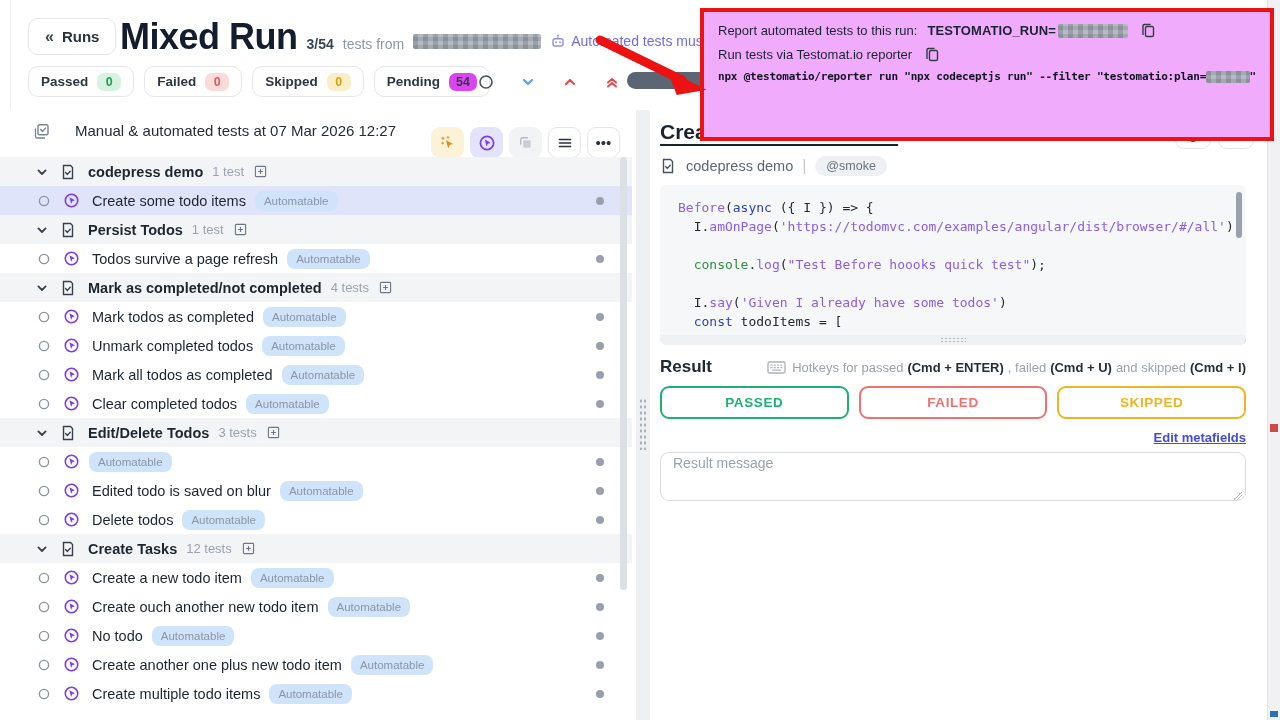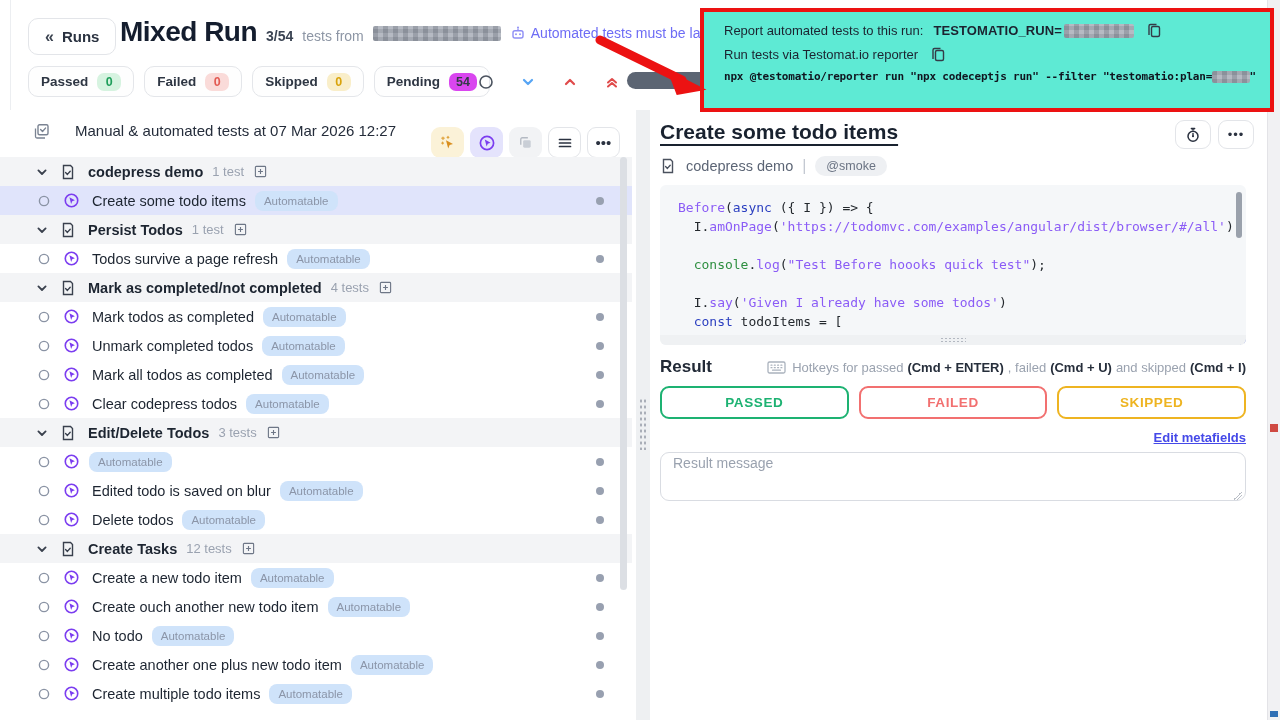--- a/index.html
+++ b/index.html
@@ -6,42 +6,42 @@
   html,body { width:1280px; height:720px; background:#fff; font-family:"Liberation Sans", sans-serif; overflow:hidden; }
   .app { position:relative; width:1280px; height:720px; background:#fff; overflow:hidden; color:#222b38; }
   .left-line { position:absolute; left:10px; top:0; bottom:0; width:1px; background:#eceef1; }
 
   
   .back-btn { position:absolute; left:28px; top:18px; height:37px; padding:0 16px; background:#fff;
     border:1px solid #e3e5e9; border-radius:10px; display:flex; align-items:center; gap:8px;
     font-size:15px; font-weight:600; color:#2a3240; cursor:pointer; }
   .back-btn .chev2 { font-size:16px; color:#3a424f; }
   .title-row { position:absolute; left:120px; top:16px; display:flex; align-items:baseline; gap:9px; white-space:nowrap; }
-  .run-title { font-size:28px; font-weight:800; color:#141d2e; letter-spacing:-0.5px; }
+  .run-title { font-size:36px; font-weight:800; color:#141d2e; letter-spacing:-0.5px; }
   .run-count { font-size:14px; font-weight:700; color:#3b4453; }
   .run-from { font-size:14px; color:#8d96a5; }
   .redacted { display:inline-block; vertical-align:middle; border-radius:2px;
     background:repeating-linear-gradient(90deg,#b6bac1 0 5px,#d6d9de 5px 10px),repeating-linear-gradient(0deg,#c3c6cc 0 4px,#d9dbe0 4px 8px);
     background-blend-mode:multiply; filter:blur(0.7px); }
   .rd-a { width:128px; height:15px; }
   .rd-b { width:70px; height:14px; }
   .rd-c { width:46px; height:12px; }
   .notice { display:flex; align-items:center; gap:5px; font-size:14px; color:#6d6cf5; }
 
   .chip-row { position:absolute; left:28px; top:66px; display:flex; align-items:center; gap:10px; }
   .chip { height:31px; padding:0 12px; background:#fefefe; border:1px solid #e4e6ea; border-radius:10px;
     display:flex; align-items:center; gap:9px; font-size:13.5px; font-weight:600; color:#2e3643; cursor:pointer; }
   .chip .cnt { min-width:24px; padding:2px 7px; border-radius:7px; font-size:12.5px; font-weight:600; text-align:center; }
   .flt-icons { position:absolute; top:66px; left:478px; height:31px; display:flex; align-items:center; gap:26px; }
   .flt-icons .ic { width:16px; height:16px; display:inline-flex; cursor:pointer; }
   .progress-pill { position:absolute; left:627px; top:72px; width:258px; height:17px; border-radius:9px; background:#5c6573; z-index:5; }
 
   
-  .ann-box { position:absolute; left:700px; top:8px; width:574px; height:104px; background:#5eead4;
-    border:4px solid #ec1212; z-index:40; padding:10px 14px 8px 20px; }
+  .ann-box { position:absolute; left:700px; top:8px; width:574px; height:133px; background:#f0abfc;
+    border:4px solid #ec1212; z-index:40; padding:10px 14px 8px 14px; }
   .ann-line { display:flex; align-items:center; gap:8px; font-size:13px; color:#1c2330; margin-bottom:7px; white-space:nowrap; }
   .ann-line .lbl { color:#1c2330; }
   .ann-line .code-var { font-weight:600; letter-spacing:0.1px; }
   .ann-copy { width:17px; height:17px; display:inline-flex; cursor:pointer; margin-left:4px; }
   .ann-cmd { font-family:"DejaVu Sans Mono","Liberation Mono",monospace; font-size:11px; font-weight:700;
     color:#10151f; letter-spacing:-0.2px; white-space:nowrap; display:flex; align-items:center; margin-top:2px; }
   .ann-arrow { position:absolute; left:594px; top:34px; width:118px; height:62px; z-index:60; pointer-events:none; }
 
   
   .list-panel { position:absolute; left:0; top:110px; width:634px; bottom:0; background:#fff; }
@@ -428,21 +428,21 @@
       <svg viewBox="0 0 12 12" width="12" height="12">
               <circle cx="6" cy="6" r="4.6" fill="none" stroke="#8a93a4" stroke-width="1.4"></circle>
             </svg>
     </span>
     <span class="tauto">
       <svg viewBox="0 0 18 18" width="17" height="17">
         <circle cx="9" cy="9" r="6.6" fill="none" stroke="#7b3df0" stroke-width="1.7"></circle>
         <path d="M6.8 5.6 L12.6 8.7 L9.8 9.8 L8.6 12.6 Z" fill="#7b3df0"></path>
       </svg>
     </span>
-    <span class="tlabel">Clear codepress todos</span>
+    <span class="tlabel">Clear completed todos</span>
     <span class="tbadge">Automatable</span>
     <span class="tdot"></span>
   </div>
         <div class="row group">
     <span class="chev">
       <svg viewBox="0 0 12 12" width="12" height="12">
               <path d="M2.4 4.4 L6 8 L9.6 4.4" fill="none" stroke="currentColor" stroke-width="1.8" stroke-linecap="round" stroke-linejoin="round"></path>
             </svg>
     </span>
     <span class="gdoc">

